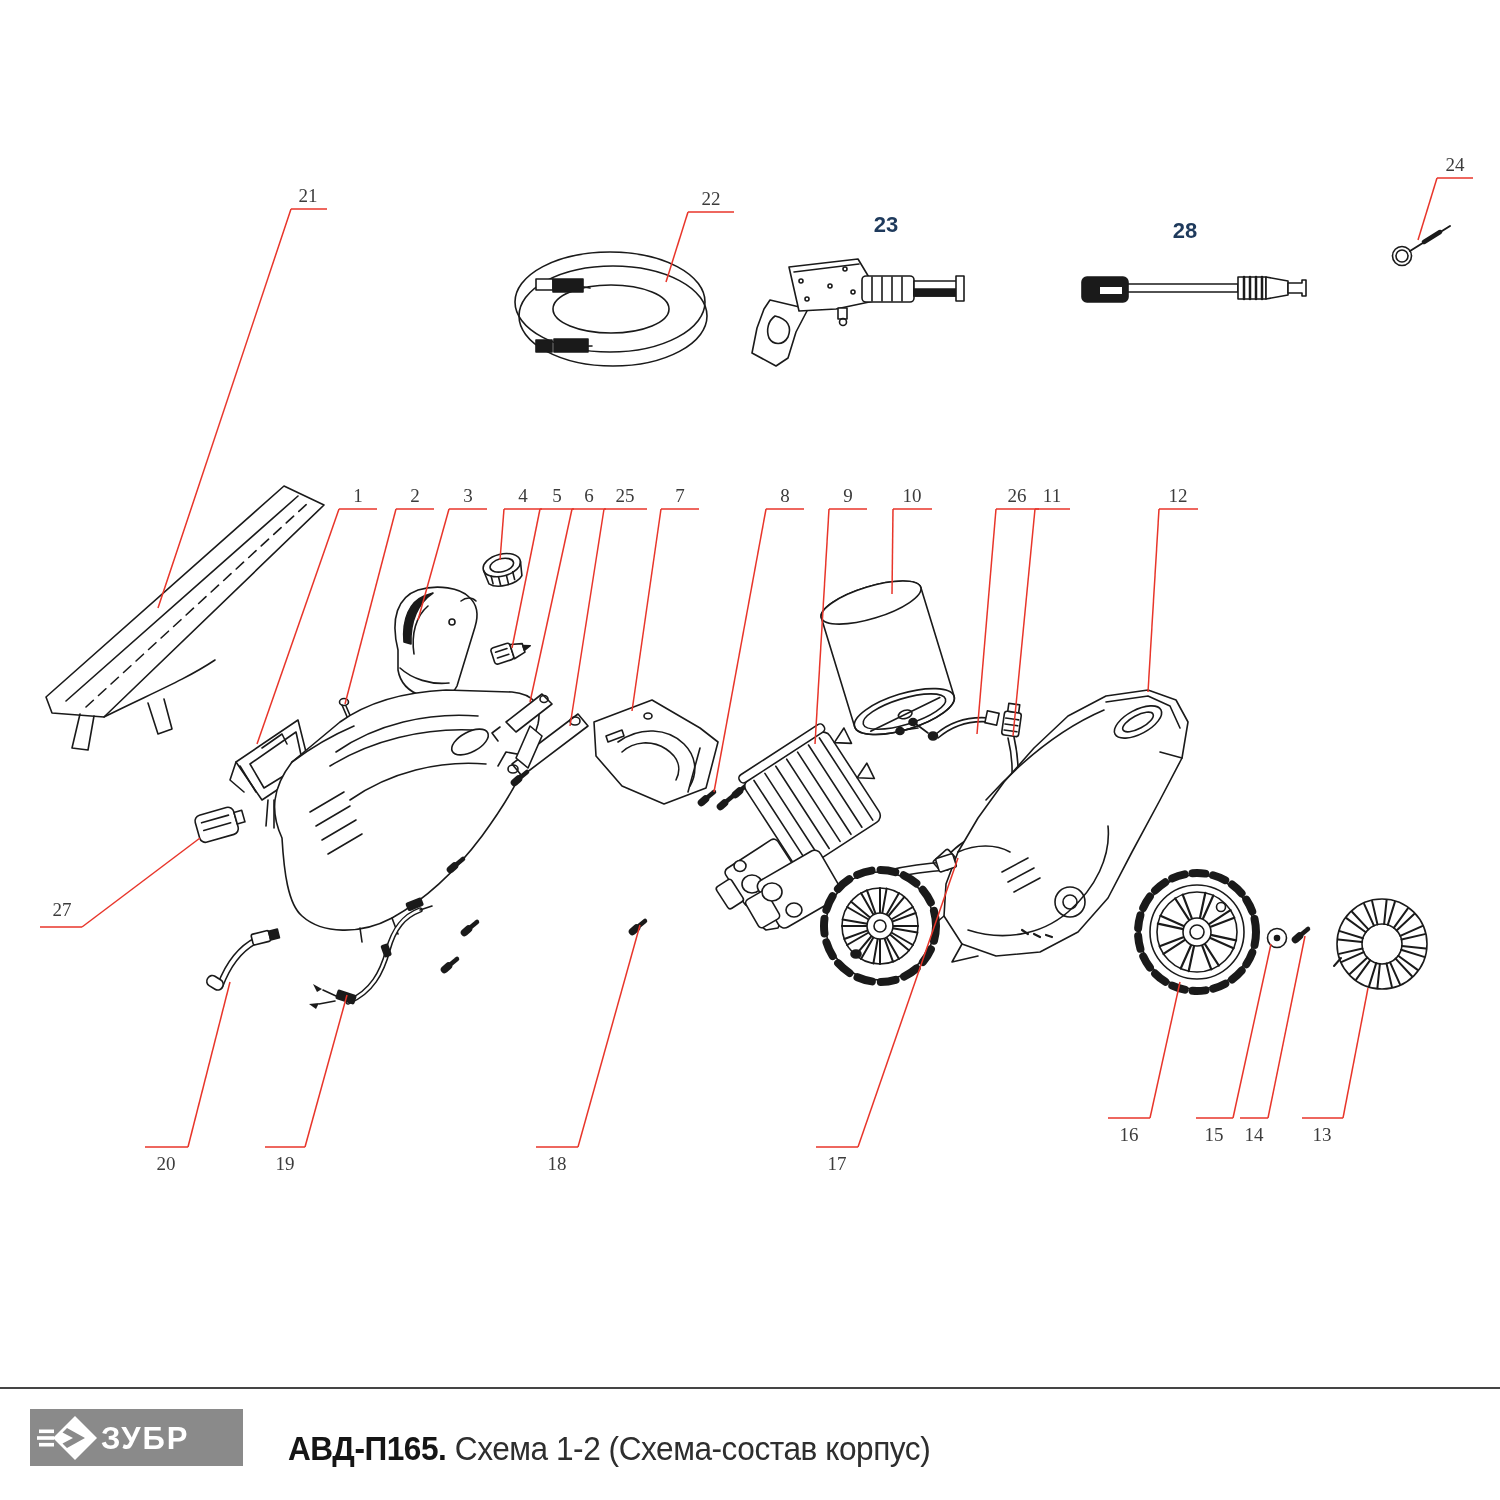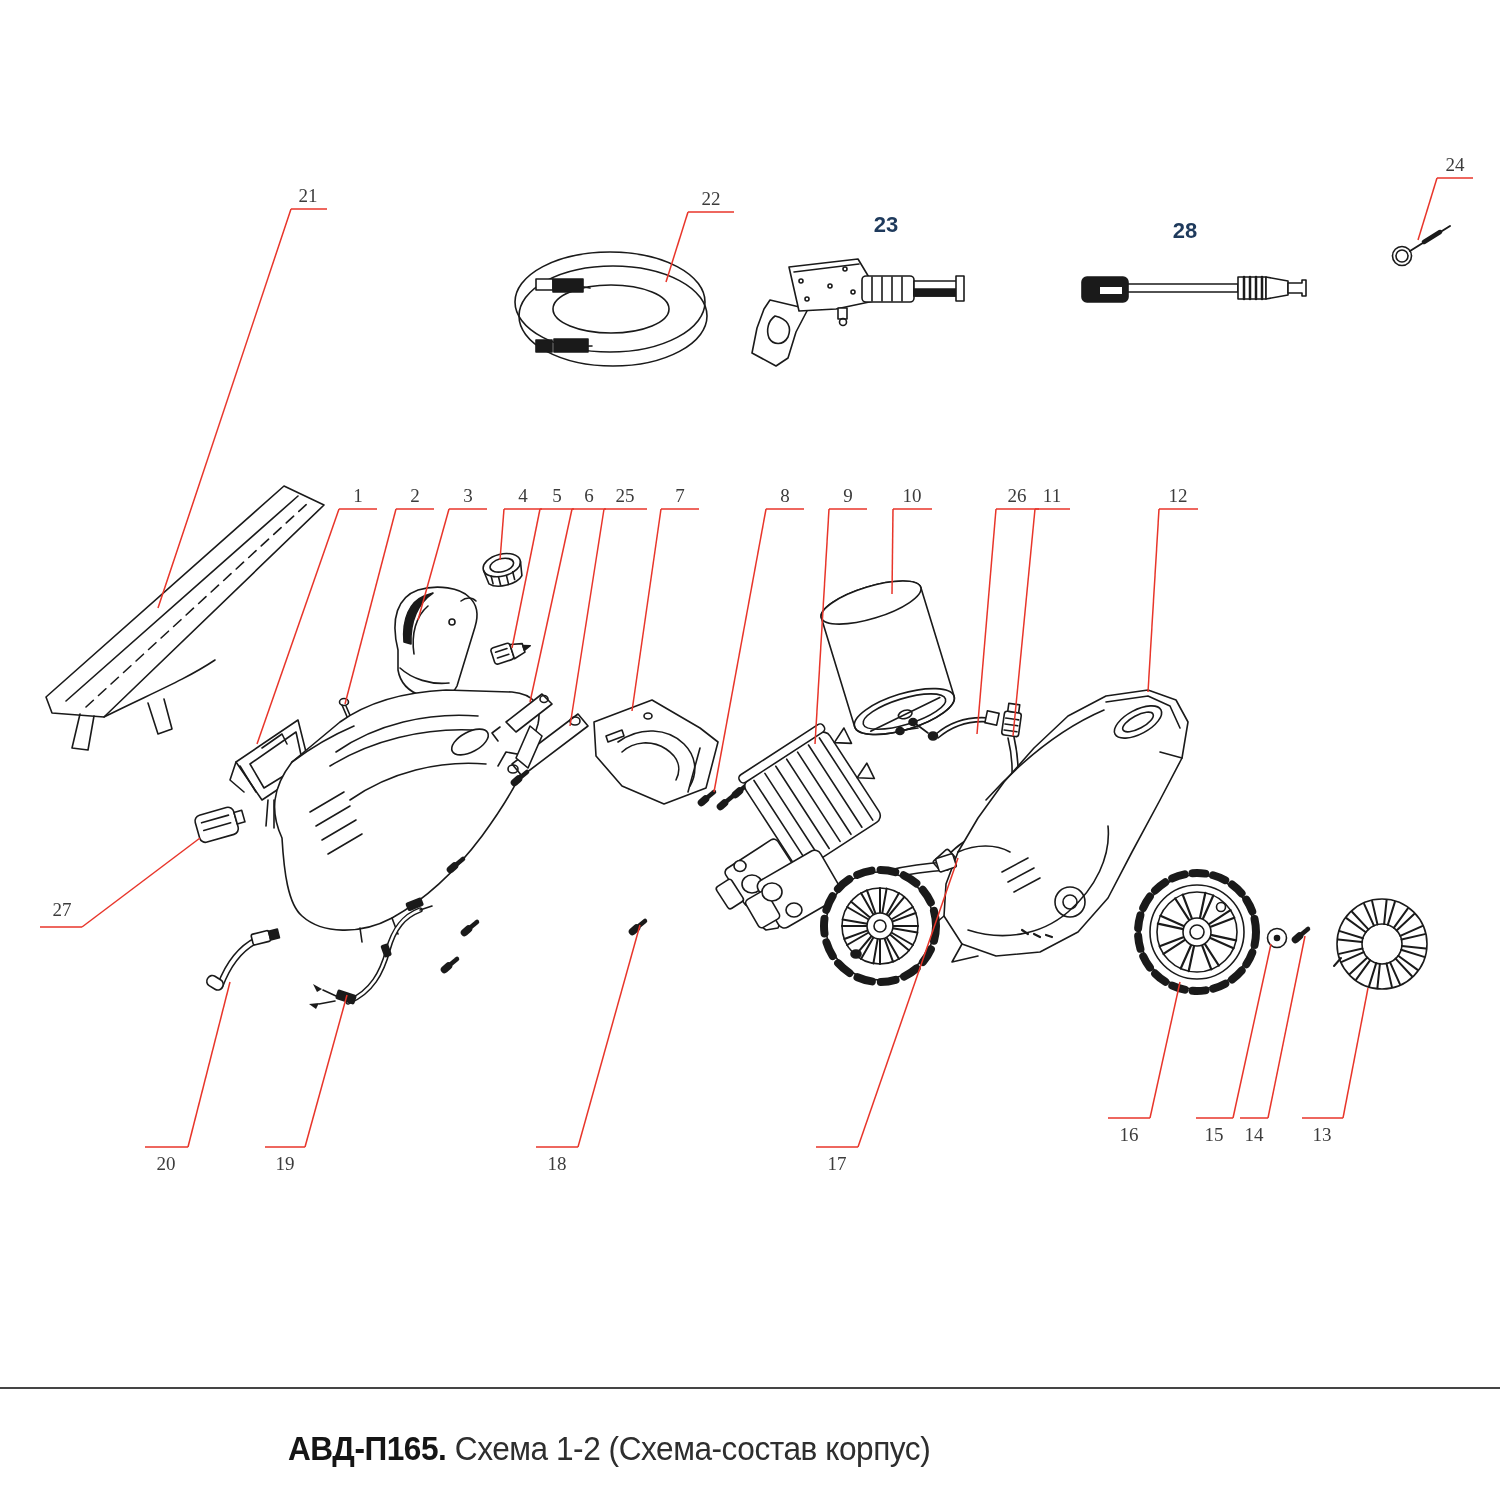--- a/index.html
+++ b/index.html
@@ -523,18 +523,30 @@
         <g>
           <line x1="1302" x2="1343" y1="1118" y2="1118" stroke="#e8352a" stroke-width="1.5"></line>
           <polyline points="1343,1118 1368,988" fill="none" stroke="#e8352a" stroke-width="1.5"></polyline>
           <text x="1322" y="1141" class="lbl-num">13</text>
         </g>
       </g>
 </svg>
 
 <div class="separator"></div>
 
+<div class="logo">
+  <svg width="200" height="46" viewBox="0 0 200 46">
+    <g fill="#ffffff">
+      <rect x="2" y="14.5" width="15" height="3.6"></rect>
+      <rect x="0" y="21.2" width="17" height="3.6"></rect>
+      <rect x="2" y="27.9" width="15" height="3.6"></rect>
+      <polygon points="38,1 60,23 38,45 16,23"></polygon>
+      <polygon points="30,13 48,23 30,33 25.5,28.5 36,23 25.5,17.5" fill="#8a8a8a"></polygon>
+    </g>
+    <text x="64" y="34" class="logo-text">ЗУБР</text>
+  </svg>
+</div>
 
 <div class="title">
   <span class="model">АВД-П165.</span><span class="subtitle">Схема 1-2 (Схема-состав корпус)</span>
 </div>
 
 </div>
 
 </body></html>

